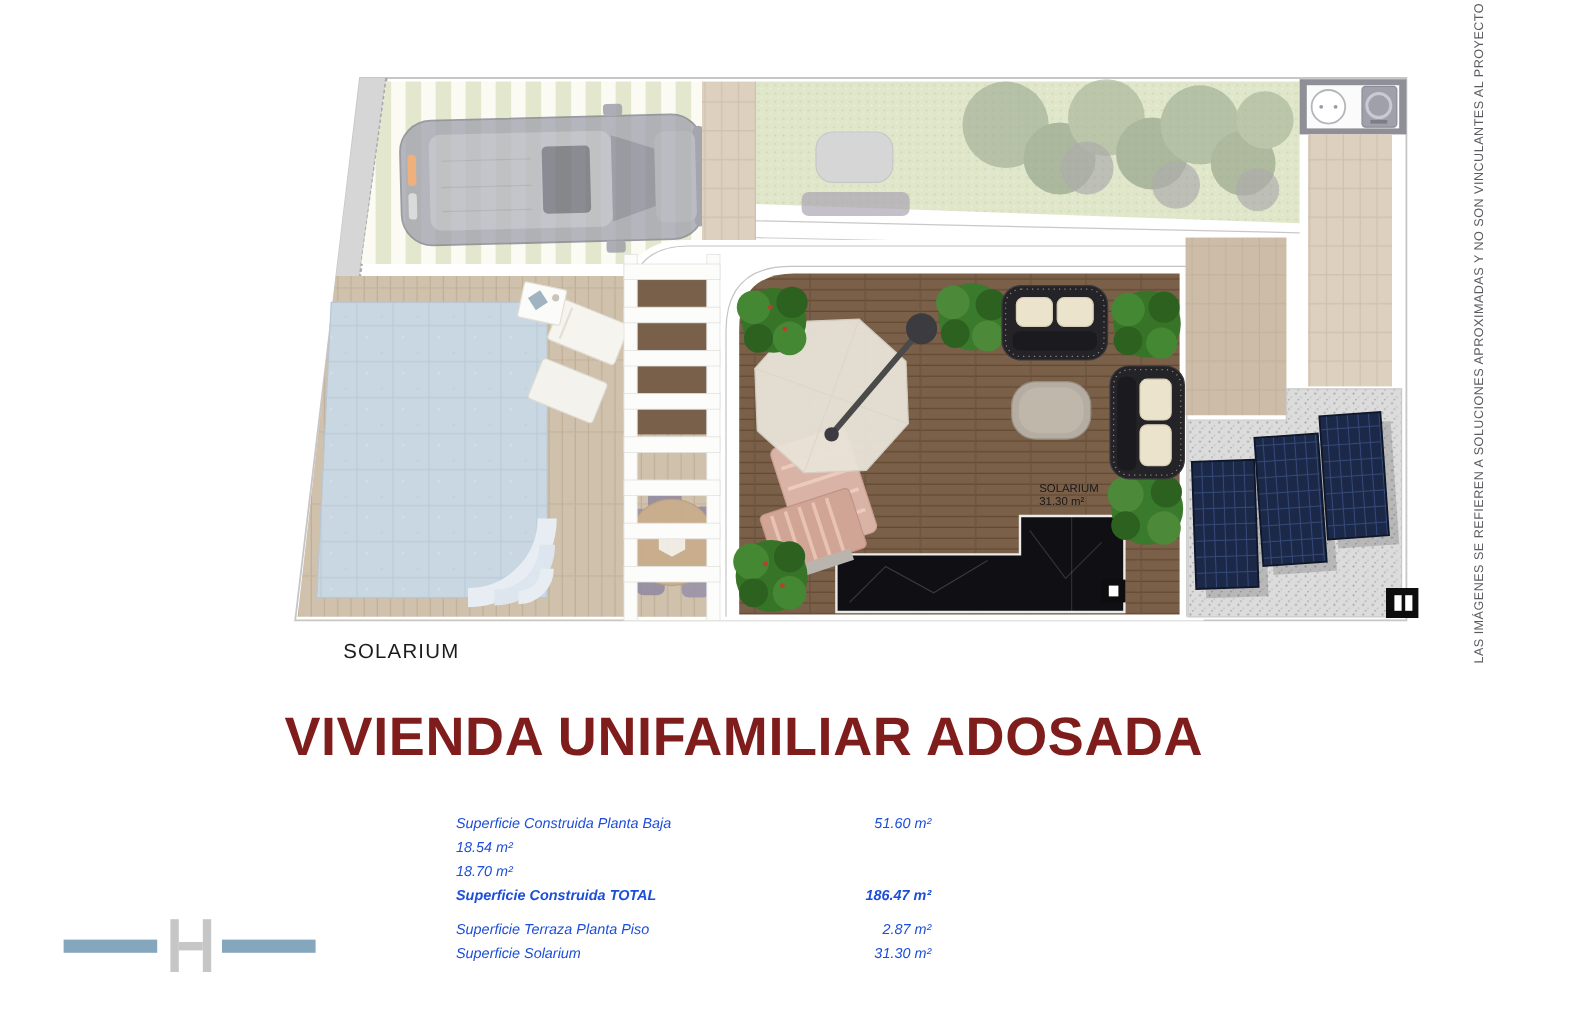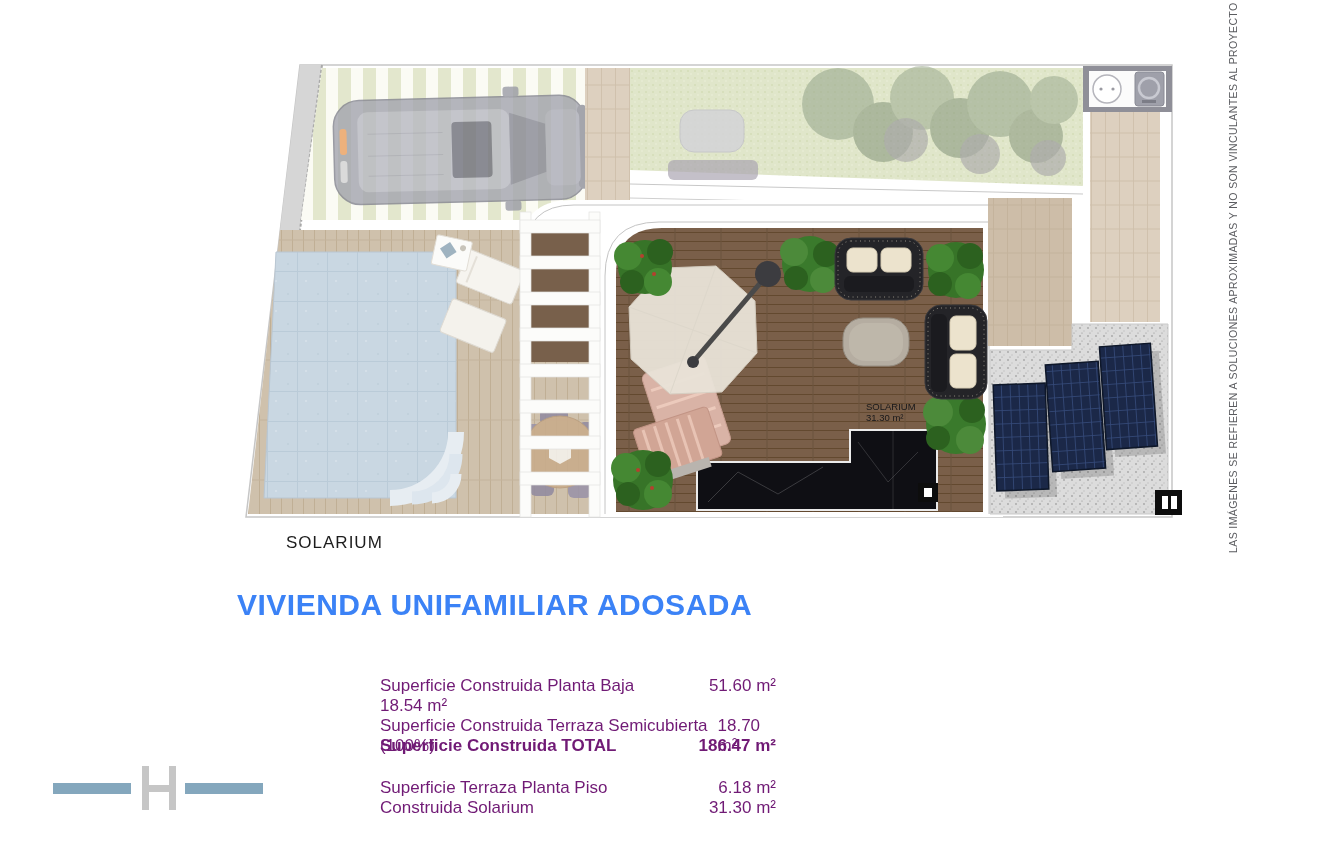--- a/index.html
+++ b/index.html
@@ -4,26 +4,26 @@
 <style>
   html,body{margin:0;padding:0;background:#ffffff;}
   .page{position:relative;width:1323px;height:847px;background:#ffffff;overflow:hidden;
         font-family:"Liberation Sans",sans-serif;}
   .plan-svg{position:absolute;left:238px;top:62px;}
   .solarium-caption{position:absolute;left:286px;top:533px;font-size:17px;letter-spacing:1px;
         color:#1c1c1c;}
   .disclaimer{position:absolute;left:1227px;top:28px;height:525px;writing-mode:vertical-rl;
         transform:rotate(180deg);font-size:10.5px;color:#5a5b5f;letter-spacing:0.4px;
         white-space:nowrap;}
-  .main-title{position:absolute;left:237px;top:588px;font-size:30px;font-weight:bold;
-        color:#3b82f6;letter-spacing:0.5px;}
-  .area-table{position:absolute;left:380px;top:676px;width:396px;font-size:17px;color:#701a75;}
+  .main-title{position:absolute;left:237px;top:588px;font-size:45px;font-weight:bold;
+        color:#7f1d1d;letter-spacing:0.5px;}
+  .area-table{position:absolute;left:380px;top:676px;width:396px;font-size:12px;color:#1d4ed8;font-style:italic;}
   .area-table .row{display:flex;justify-content:space-between;line-height:20px;height:20px;}
   .area-table .row.bold{font-weight:bold;}
-  .area-table .row.gap{margin-top:22px;}
+  .area-table .row.gap{margin-top:8px;}
   .area-table .val{text-align:left;}
   .logo{position:absolute;left:53px;top:765px;width:212px;height:50px;}
   .logo .bar{position:absolute;top:18px;width:78px;height:11px;background:#84a7bd;}
   .logo .bar.left{left:0;}
   .logo .bar.right{left:132px;}
   .h-mark{position:absolute;left:89px;top:1px;width:34px;height:44px;}
   .h-mark .vl{position:absolute;top:0;width:7px;height:44px;background:#c6c6c6;}
   .h-mark .vl.l{left:0;}
   .h-mark .vl.r{right:0;}
   .h-mark .hb{position:absolute;left:7px;right:7px;top:19px;height:7px;background:#c6c6c6;}
@@ -338,33 +338,32 @@
 
   <div class="area-table">
     <div class="row">
       <span>Superficie Construida Planta Baja</span>
       <span class="val">51.60 m²</span>
     </div>
     <div class="row">
       <span class="val">18.54 m²</span>
     </div>
     <div class="row">
-      <span>Superficie Construida Terraza Semicubierta (100%)</span>
       <span class="val">18.70 m²</span>
     </div>
     <div class="row bold">
       <span>Superficie Construida TOTAL</span>
       <span class="val">186.47 m²</span>
     </div>
     <div class="row gap">
       <span>Superficie Terraza Planta Piso</span>
-      <span class="val">6.18 m²</span>
+      <span class="val">2.87 m²</span>
     </div>
     <div class="row">
-      <span>Construida Solarium</span>
+      <span>Superficie Solarium</span>
       <span class="val">31.30 m²</span>
     </div>
   </div>
 
   <div class="logo">
     <div class="bar left"></div>
     <div class="h-mark">
       <div class="vl l"></div>
         <div class="vl r"></div>
         <div class="hb"></div>

